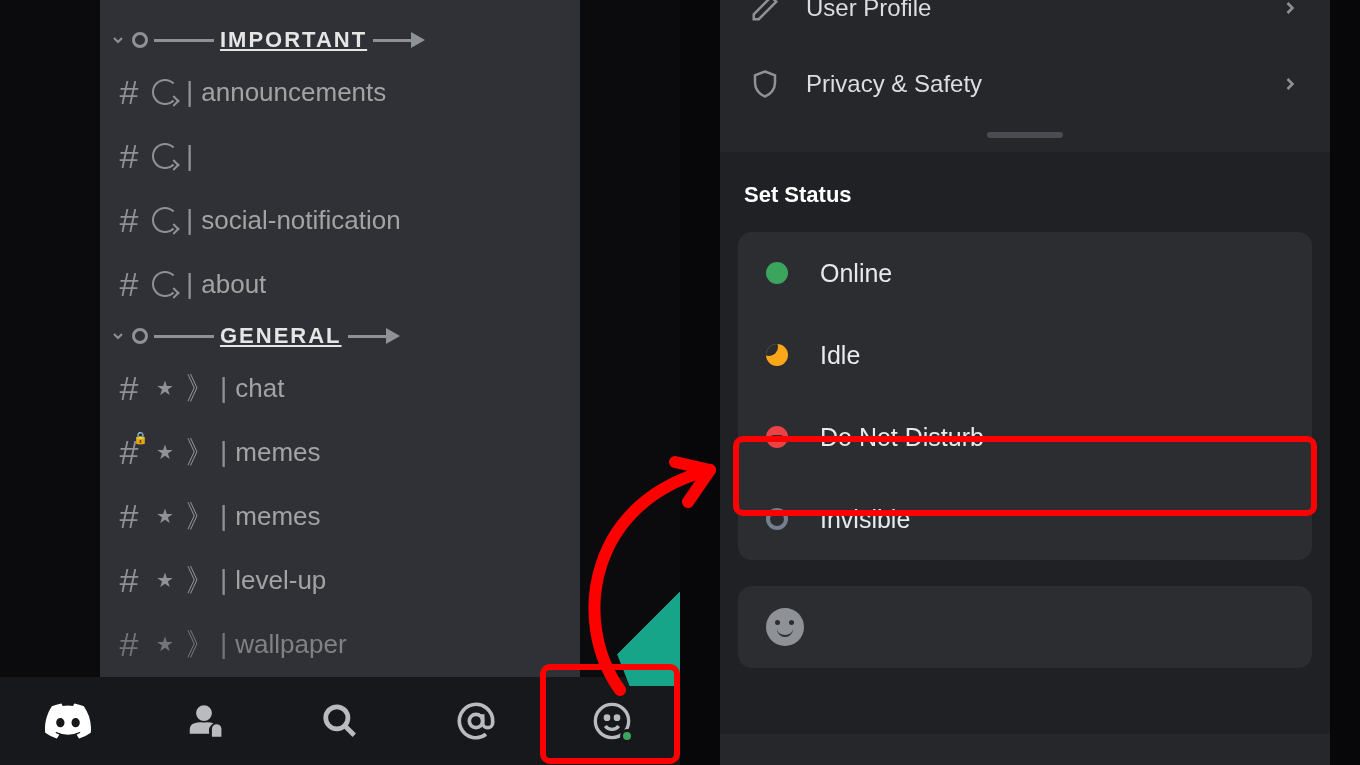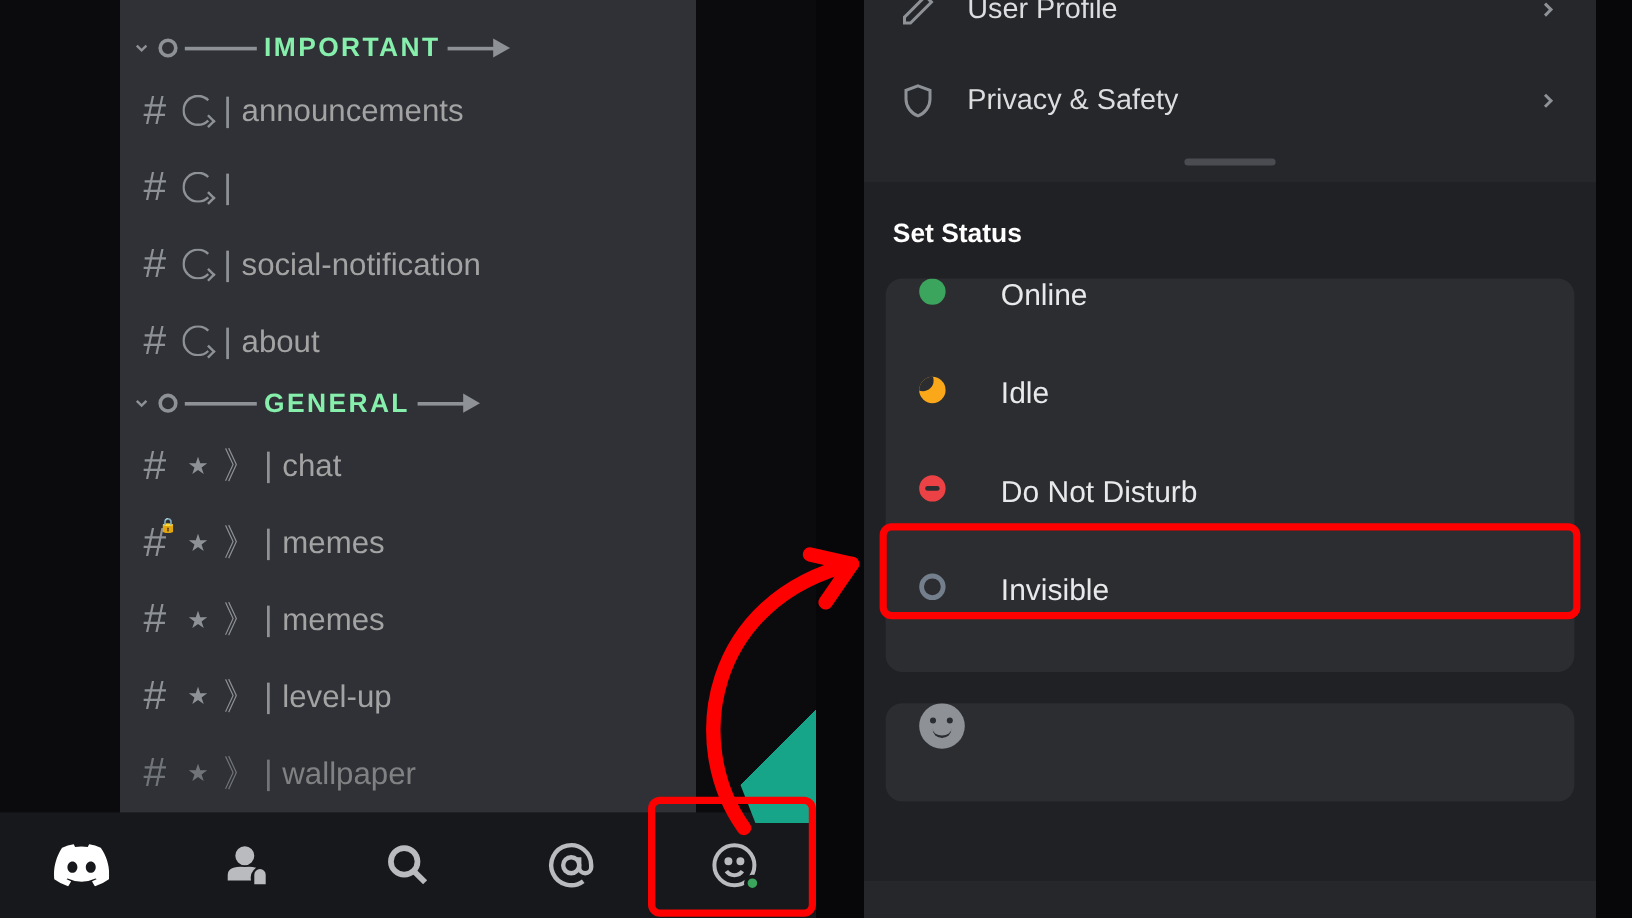--- a/index.html
+++ b/index.html
@@ -30,24 +30,25 @@
     height: 740px;
     background: #2f3136;
     padding-top: 50px;
   }
 
   .category-row {
     display: flex;
     align-items: center;
     height: 40px;
     padding: 0 10px;
-    color: #86efac;
+    color: #e5e5e5;
     font-weight: 700;
     font-size: 22px;
     letter-spacing: 2px;
+    text-decoration: underline;
   }
   .category-chevron {
     width: 16px; height: 16px;
     margin-right: 4px;
   }
   .category-circle {
     width: 16px; height: 16px;
     border: 3px solid #8e9297;
     border-radius: 50%;
     margin: 0 6px 0 2px;
@@ -170,24 +171,24 @@
   }
 
   .status-group {
     background: #2c2d31;
     border-radius: 14px;
     overflow: hidden;
     margin-bottom: 26px;
   }
   .status-item {
     display:flex;
-    align-items:flex-start;
+    align-items:center;
     height: 82px;
     padding: 0 28px;
-    gap: 46px;
+    gap: 32px;
     font-size: 25px;
     color: #e8e9ea;
     position: relative;
   }
   .status-dot {
     width: 22px; height: 22px;
     border-radius: 50%;
   }
   .dot-online { background:#3ba55d; }
   .dot-idle {

